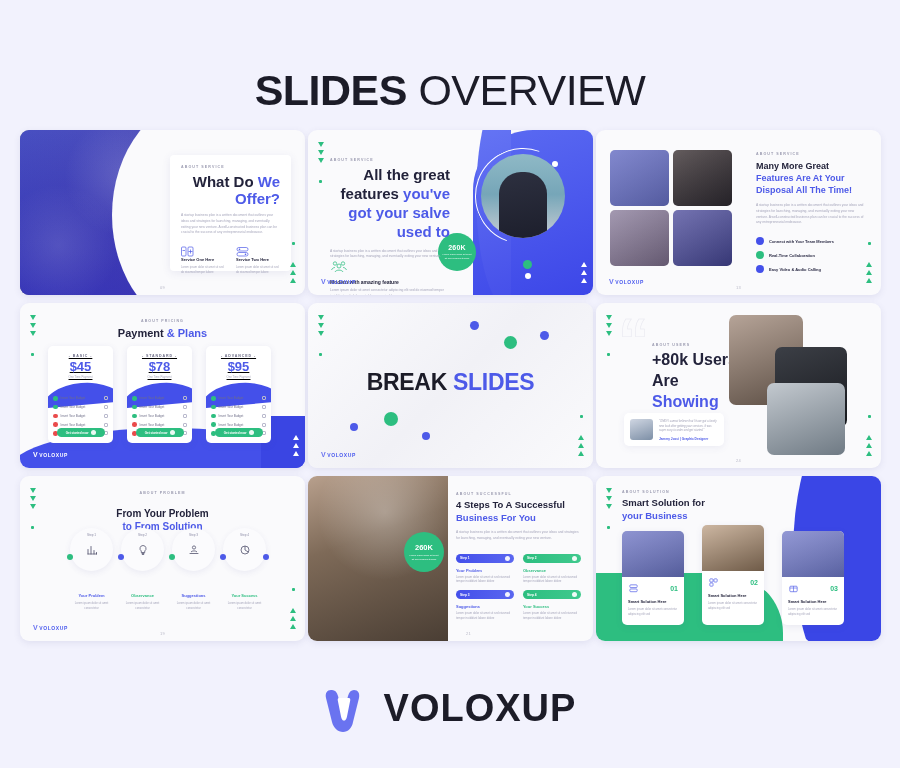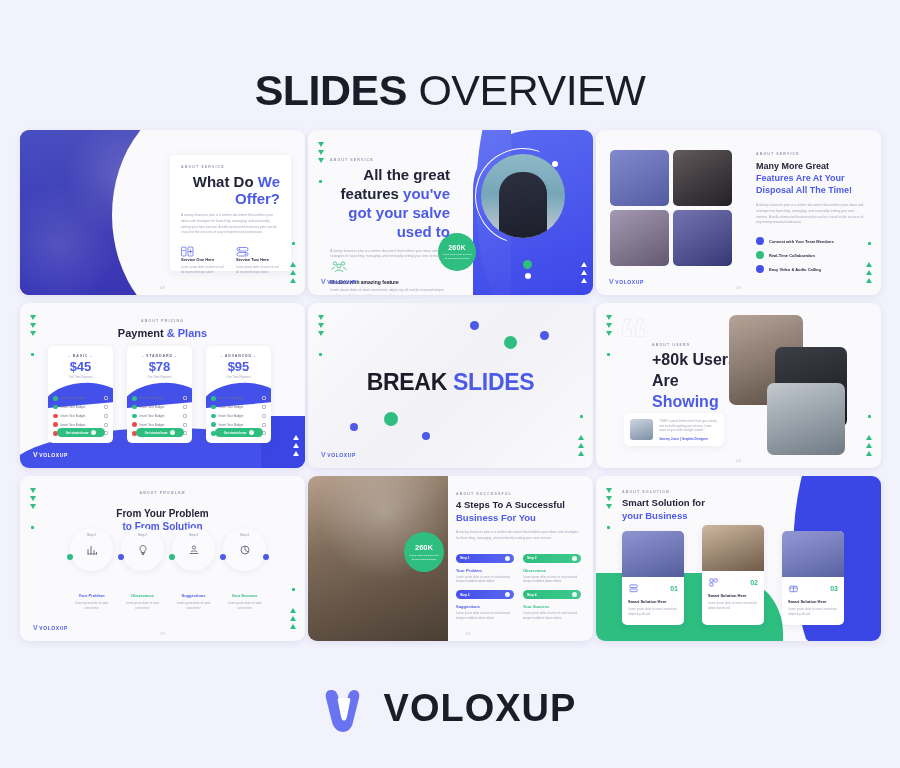--- a/index.html
+++ b/index.html
@@ -175,21 +175,21 @@
   .s3-right { position:absolute; left: 160px; top: 22px; width: 110px; }
   .s3-right h2 { font-size: 9px; line-height: 1.34; margin-top: 4px; }
   .s3-list { margin-top: 11px; display:flex; flex-direction:column; gap: 6px; }
   .s3-li { display:flex; align-items:center; gap: 5px; }
   .s3-li .bullet { width: 8px; height: 8px; border-radius: 50%; flex: 0 0 8px; }
   .s3-li .ltxt { font-size: 4px; font-weight: 700; color: #2a2a44; }
 
   
   .s4-head { position:absolute; left:0; right:0; top: 16px; text-align:center; }
   .s4-head h2 { font-size: 11px; margin-top: 4px; }
-  .price-row { position:absolute; left: 28px; top: 43px; display:flex; gap: 14px; }
+  .price-row { position:absolute; left: 28px; top: 43px; display:flex; gap: 14px; text-decoration: underline; }
   .pcard {
     width: 65px; height: 97px; background: #fff; border-radius: 5px;
     box-shadow: 0 2px 7px rgba(80,80,160,.12);
     position: relative; overflow: hidden;
   }
   .pcard .plan { font-size: 3.6px; letter-spacing: .9px; color:#6a6a85; text-align:center; margin-top: 8px; font-weight:600;}
   .pcard .amt { font-size: 13px; font-weight: 700; color:#4d5ae8; text-align:center; margin-top: 1px; }
   .pcard .sub { font-size: 2.8px; color:#a6a6bb; text-align:center; margin-top: 1px; }
   .pcard .pwave {
     position:absolute; left:-6px; top: 37px; width: 80px; height: 22px;

